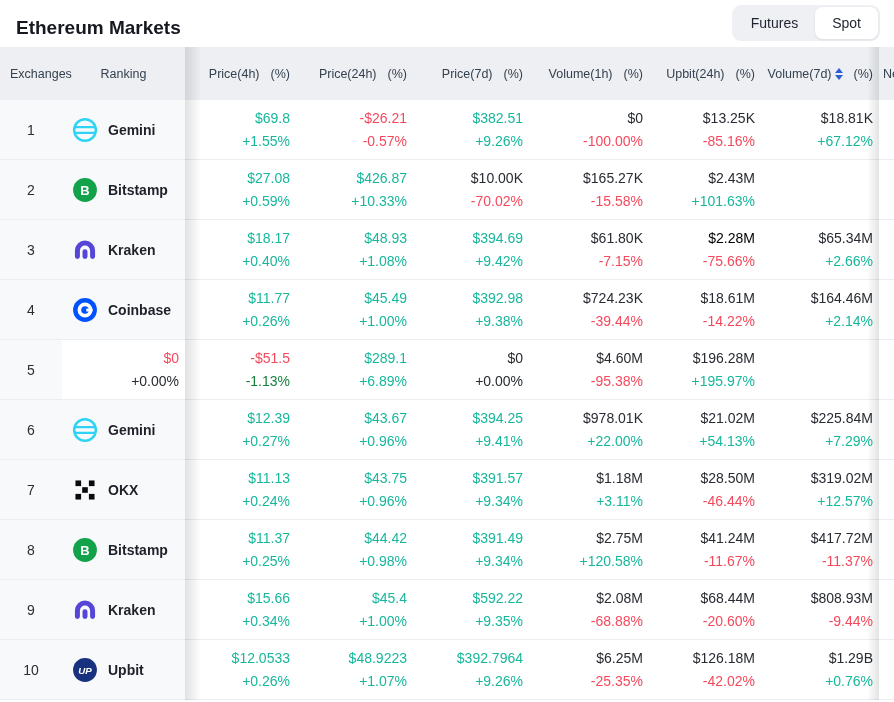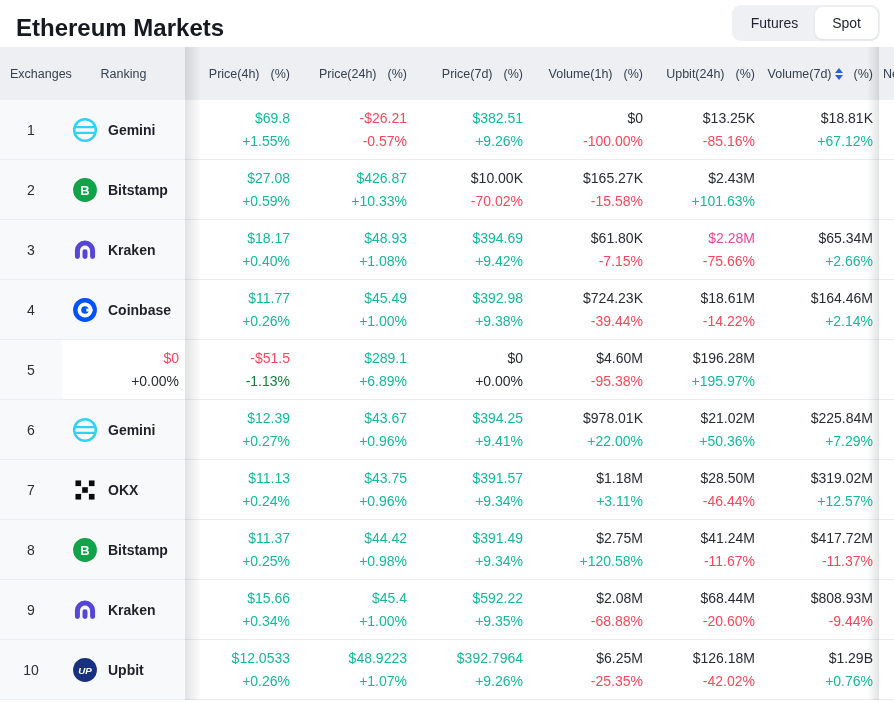--- a/index.html
+++ b/index.html
@@ -1,19 +1,19 @@
 <!DOCTYPE html>
 <html><head>
 <meta charset="utf-8">
 <style>
   * { margin:0; padding:0; box-sizing:border-box; }
   html,body { width:894px; height:702px; overflow:hidden; background:#fff;
     font-family:"Liberation Sans","DejaVu Sans",sans-serif; }
   .topbar { position:relative; height:47px; display:flex; align-items:center; background:#fff; }
-  .title { margin-left:16px; font-size:24px; font-weight:700; color:#171920;margin-top:8px; }
+  .title { margin-left:16px; font-size:19px; font-weight:700; color:#171920;margin-top:8px; }
   .toggle { position:absolute; right:14px; top:5px; display:flex; background:#eef0f3;
     border-radius:9px; padding:2px; }
   .toggle-btn { border:none; background:transparent; font-family:inherit; font-size:14px;
     color:#1f2430; padding:8px 17px; border-radius:8px; cursor:pointer; }
   .toggle-btn.selected { background:#fff; box-shadow:0 1px 3px rgba(0,0,0,.08); }
   .table { position:relative; width:894px; }
   .tr { display:grid; grid-template-columns:62px 123px 111px 117px 116px 120px 112px 118px 15px; }
   .thead-row { height:53px; background:#edeff2; }
   .th { display:flex; align-items:center; font-size:12.5px; color:#35414f; }
   .th-rank { justify-content:center; }
@@ -177,21 +177,21 @@
         </div>
         <div class="td td-num">
           <span class="v" style="color: rgb(23, 183, 156);">$394.69</span>
           <span class="p" style="color: rgb(23, 183, 156);">+9.42%</span>
         </div>
         <div class="td td-num">
           <span class="v" style="color: rgb(40, 43, 49);">$61.80K</span>
           <span class="p" style="color: rgb(244, 73, 93);">-7.15%</span>
         </div>
         <div class="td td-num">
-          <span class="v" style="color: #ec4899; margin-left: 20px;">$2.28M</span>
+          <span class="v" style="color: #000000; margin-left: 20px;">$2.28M</span>
           <span class="p" style="color: rgb(244, 73, 93);">-75.66%</span>
         </div>
         <div class="td td-num">
           <span class="v" style="color: rgb(40, 43, 49);">$65.34M</span>
           <span class="p" style="color: rgb(23, 183, 156);">+2.66%</span>
         </div>
         <div class="td td-sliver"></div>
       </div>
       <div class="tr body-row">
         <div class="td td-rank">4</div>
@@ -281,21 +281,21 @@
         <div class="td td-num">
           <span class="v" style="color: rgb(23, 183, 156);">$394.25</span>
           <span class="p" style="color: rgb(23, 183, 156);">+9.41%</span>
         </div>
         <div class="td td-num">
           <span class="v" style="color: rgb(40, 43, 49);">$978.01K</span>
           <span class="p" style="color: rgb(23, 183, 156);">+22.00%</span>
         </div>
         <div class="td td-num">
           <span class="v" style="color: rgb(40, 43, 49); margin-left: 44px;">$21.02M</span>
-          <span class="p" style="color: rgb(23, 183, 156);">+50.36%</span>
+          <span class="p" style="color: rgb(23, 183, 156);">+54.13%</span>
         </div>
         <div class="td td-num">
           <span class="v" style="color: rgb(40, 43, 49);">$225.84M</span>
           <span class="p" style="color: rgb(23, 183, 156);">+7.29%</span>
         </div>
         <div class="td td-sliver"></div>
       </div>
       <div class="tr body-row">
         <div class="td td-rank">7</div>
         <div class="td td-exch">

